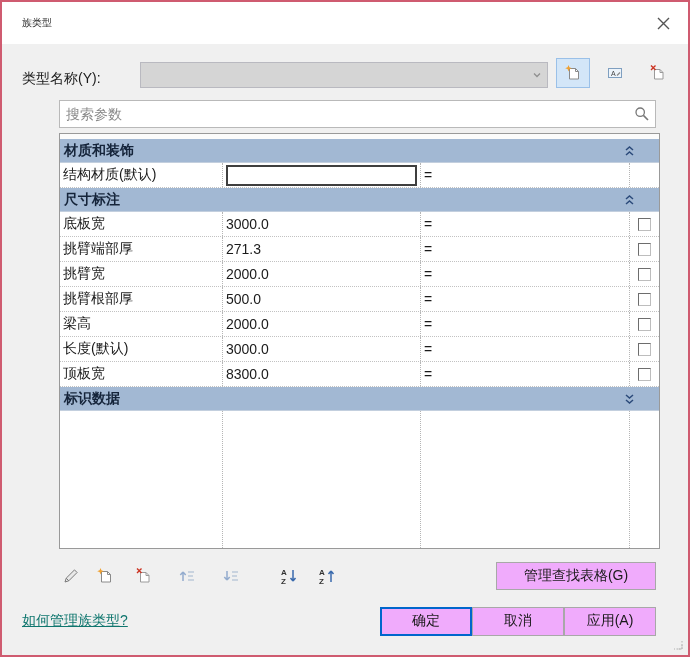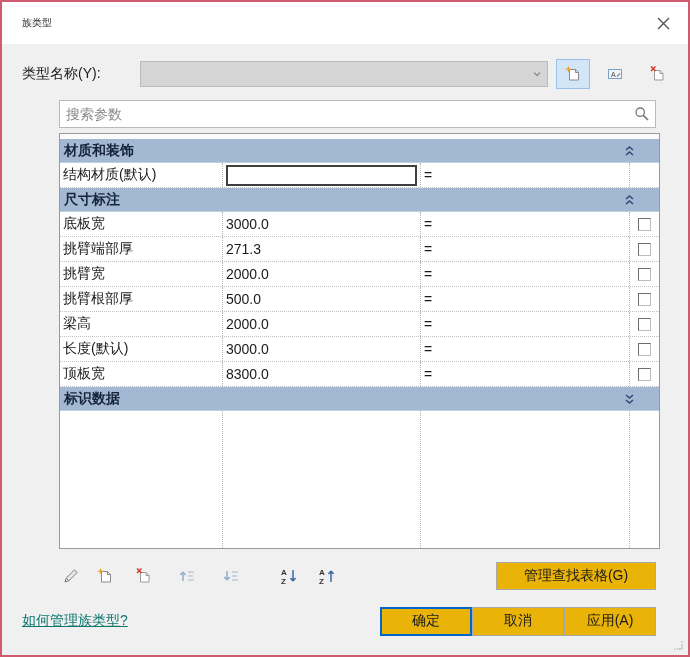--- a/index.html
+++ b/index.html
@@ -23,21 +23,21 @@
   }
   .titlebar .title { font-size:10px; color:#333; }
   .close-btn {
     margin-left:auto; width:34px; height:30px;
     display:flex; align-items:center; justify-content:center;
     cursor:pointer;
   }
   
   .row-typename {
     margin:16px 14px 0 20px; height:28px;
-    display:flex; align-items:center;
+    display:flex; align-items:flex-end;
   }
   .row-typename label { font-size:14px; color:#1a1a1a; width:118px; flex:none; }
   .combo {
     flex:1; height:26px; background:#d5d5d5;
     border:1px solid #b9b9c0; position:relative;
   }
   .combo .arrow { position:absolute; right:5px; top:7px; }
   .iconbtn {
     width:34px; height:30px; margin-left:8px; flex:none;
     background:transparent; border:1px solid transparent;
@@ -113,21 +113,21 @@
     display:flex; align-items:center;
   }
   .tool {
     width:24px; height:24px; flex:none;
     display:flex; align-items:center; justify-content:center;
     cursor:pointer;
   }
   .tool.dim { opacity:.5; }
   .m10{margin-right:10px;} .m14{margin-right:14px;} .m20{margin-right:20px;} .m34{margin-right:34px;}
   .btn {
-    height:28px; background:#eab308; border:1px solid #a8a8a8;
+    height:28px; background:#f0abfc; border:1px solid #a8a8a8;
     font-size:14px; color:#1a1a1a; cursor:pointer;
     font-family:"Liberation Sans", sans-serif;
   }
   .btn-manage { margin-left:auto; width:160px; }
   
   .row-footer {
     margin:16px 32px 0 20px; height:30px;
     display:flex; align-items:center;
   }
   .help-link {

